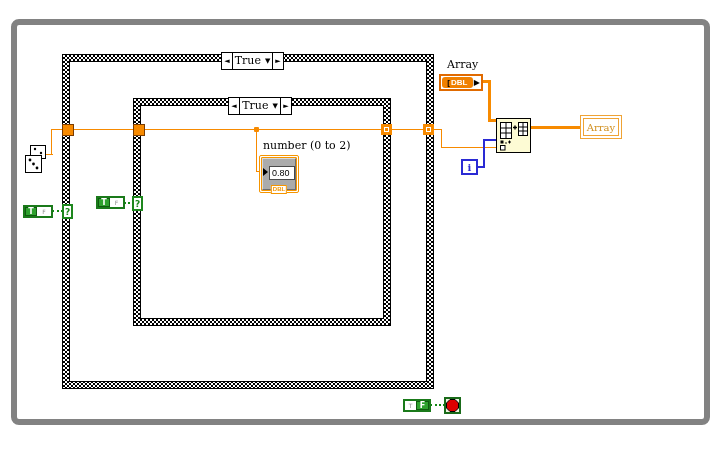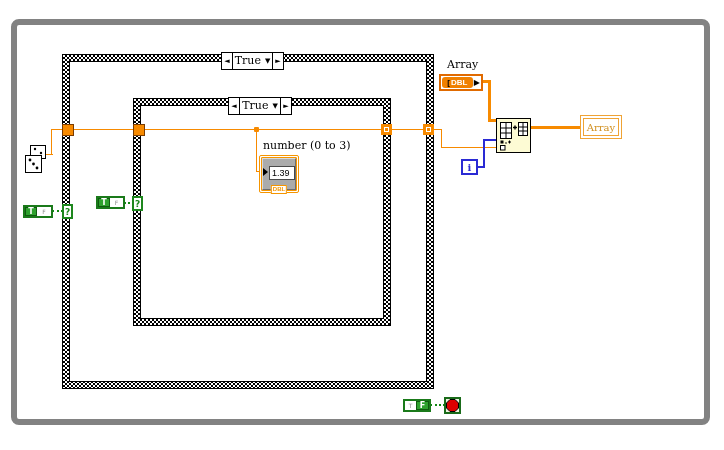--- a/index.html
+++ b/index.html
@@ -160,26 +160,26 @@
   <svg class="abs" style="left:24px;top:144px;z-index:6;" width="23" height="30" viewBox="0 0 23 30">
     <rect x="6.5" y="1.5" width="15" height="13" fill="#fff" stroke="#000"></rect>
     <circle cx="11" cy="5" r="1.2" fill="#000"></circle>
       <circle cx="17" cy="9" r="1.2" fill="#000"></circle>
     <rect x="1.5" y="11.5" width="16" height="17" fill="#fff" stroke="#000"></rect>
     <circle cx="6" cy="16" r="1.4" fill="#000"></circle>
       <circle cx="9.5" cy="20" r="1.4" fill="#000"></circle>
       <circle cx="13" cy="24" r="1.4" fill="#000"></circle>
   </svg>
 
-  <div class="abs lbl" style="left:263px;top:139px;">number (0 to 3)</div>
+  <div class="abs lbl" style="left:263px;top:139px;">number (0 to 2)</div>
   <div class="abs nind" style="left:259px;top:155px;width:36px;height:34px;">
     <div class="in2">
       <div class="panel"></div>
       <span class="intri"></span>
-      <div class="valbox">1.39</div>
+      <div class="valbox">0.80</div>
       <div class="dbltag">DBL</div>
     </div>
   </div>
 
   <div class="abs lbl" style="left:447px;top:58px;">Array</div>
   <div class="abs acontrol" style="left:439px;top:74px;width:44px;height:17px;">
     <span class="pill">
       <span class="br">[</span>
       <span class="dbl">DBL</span>
     </span>

